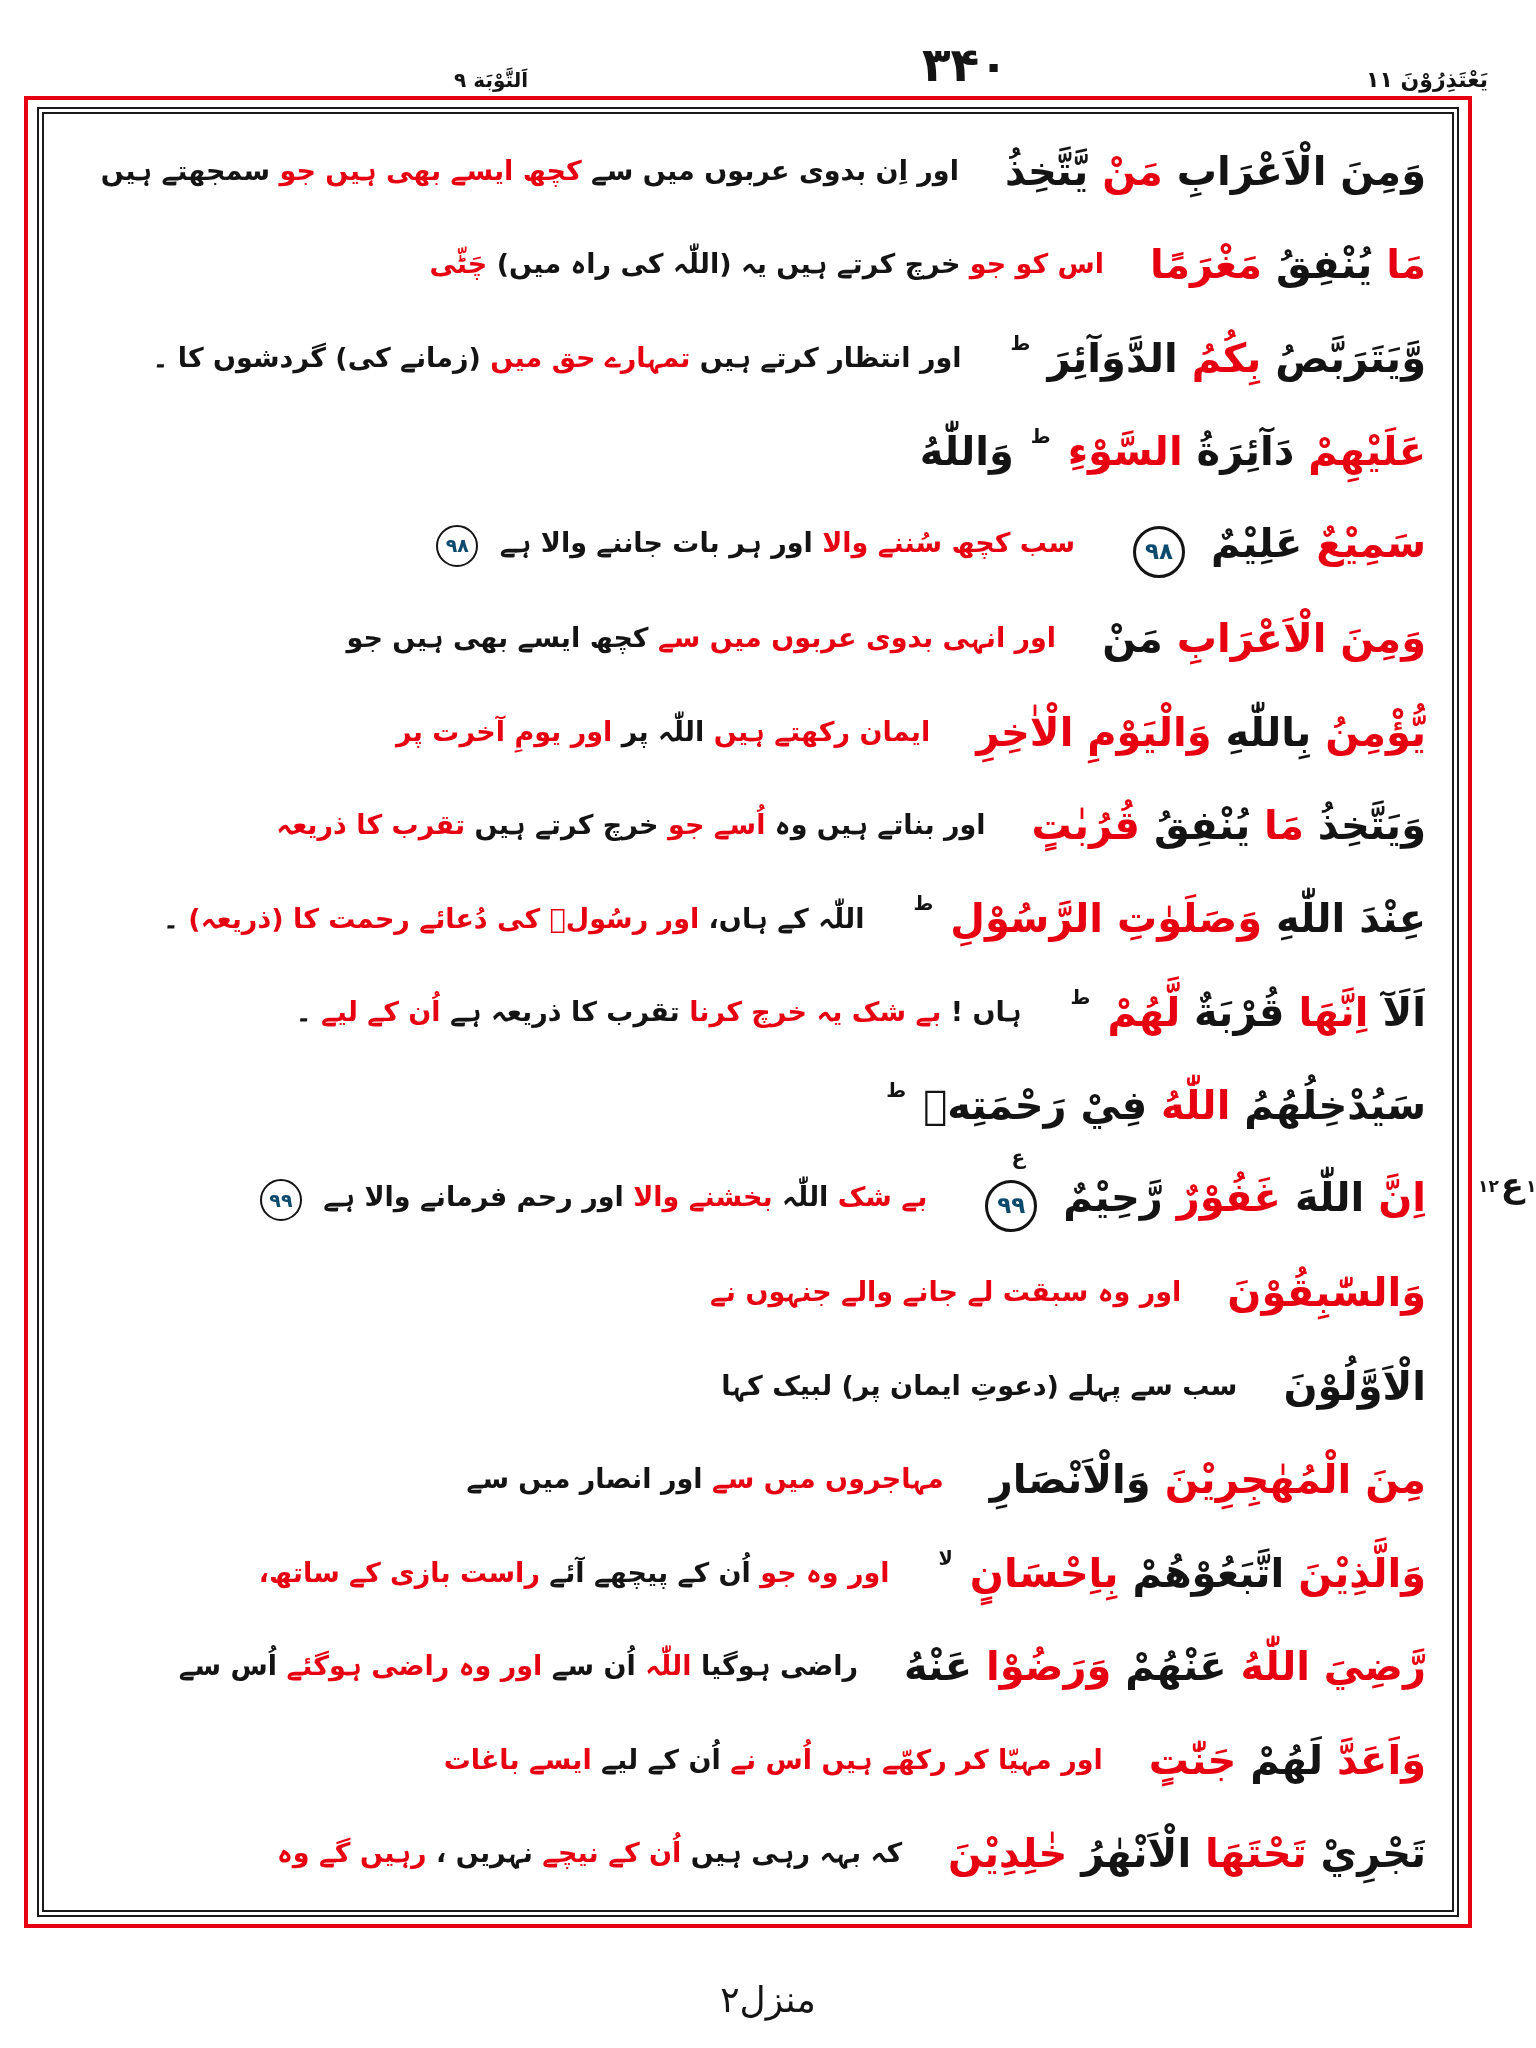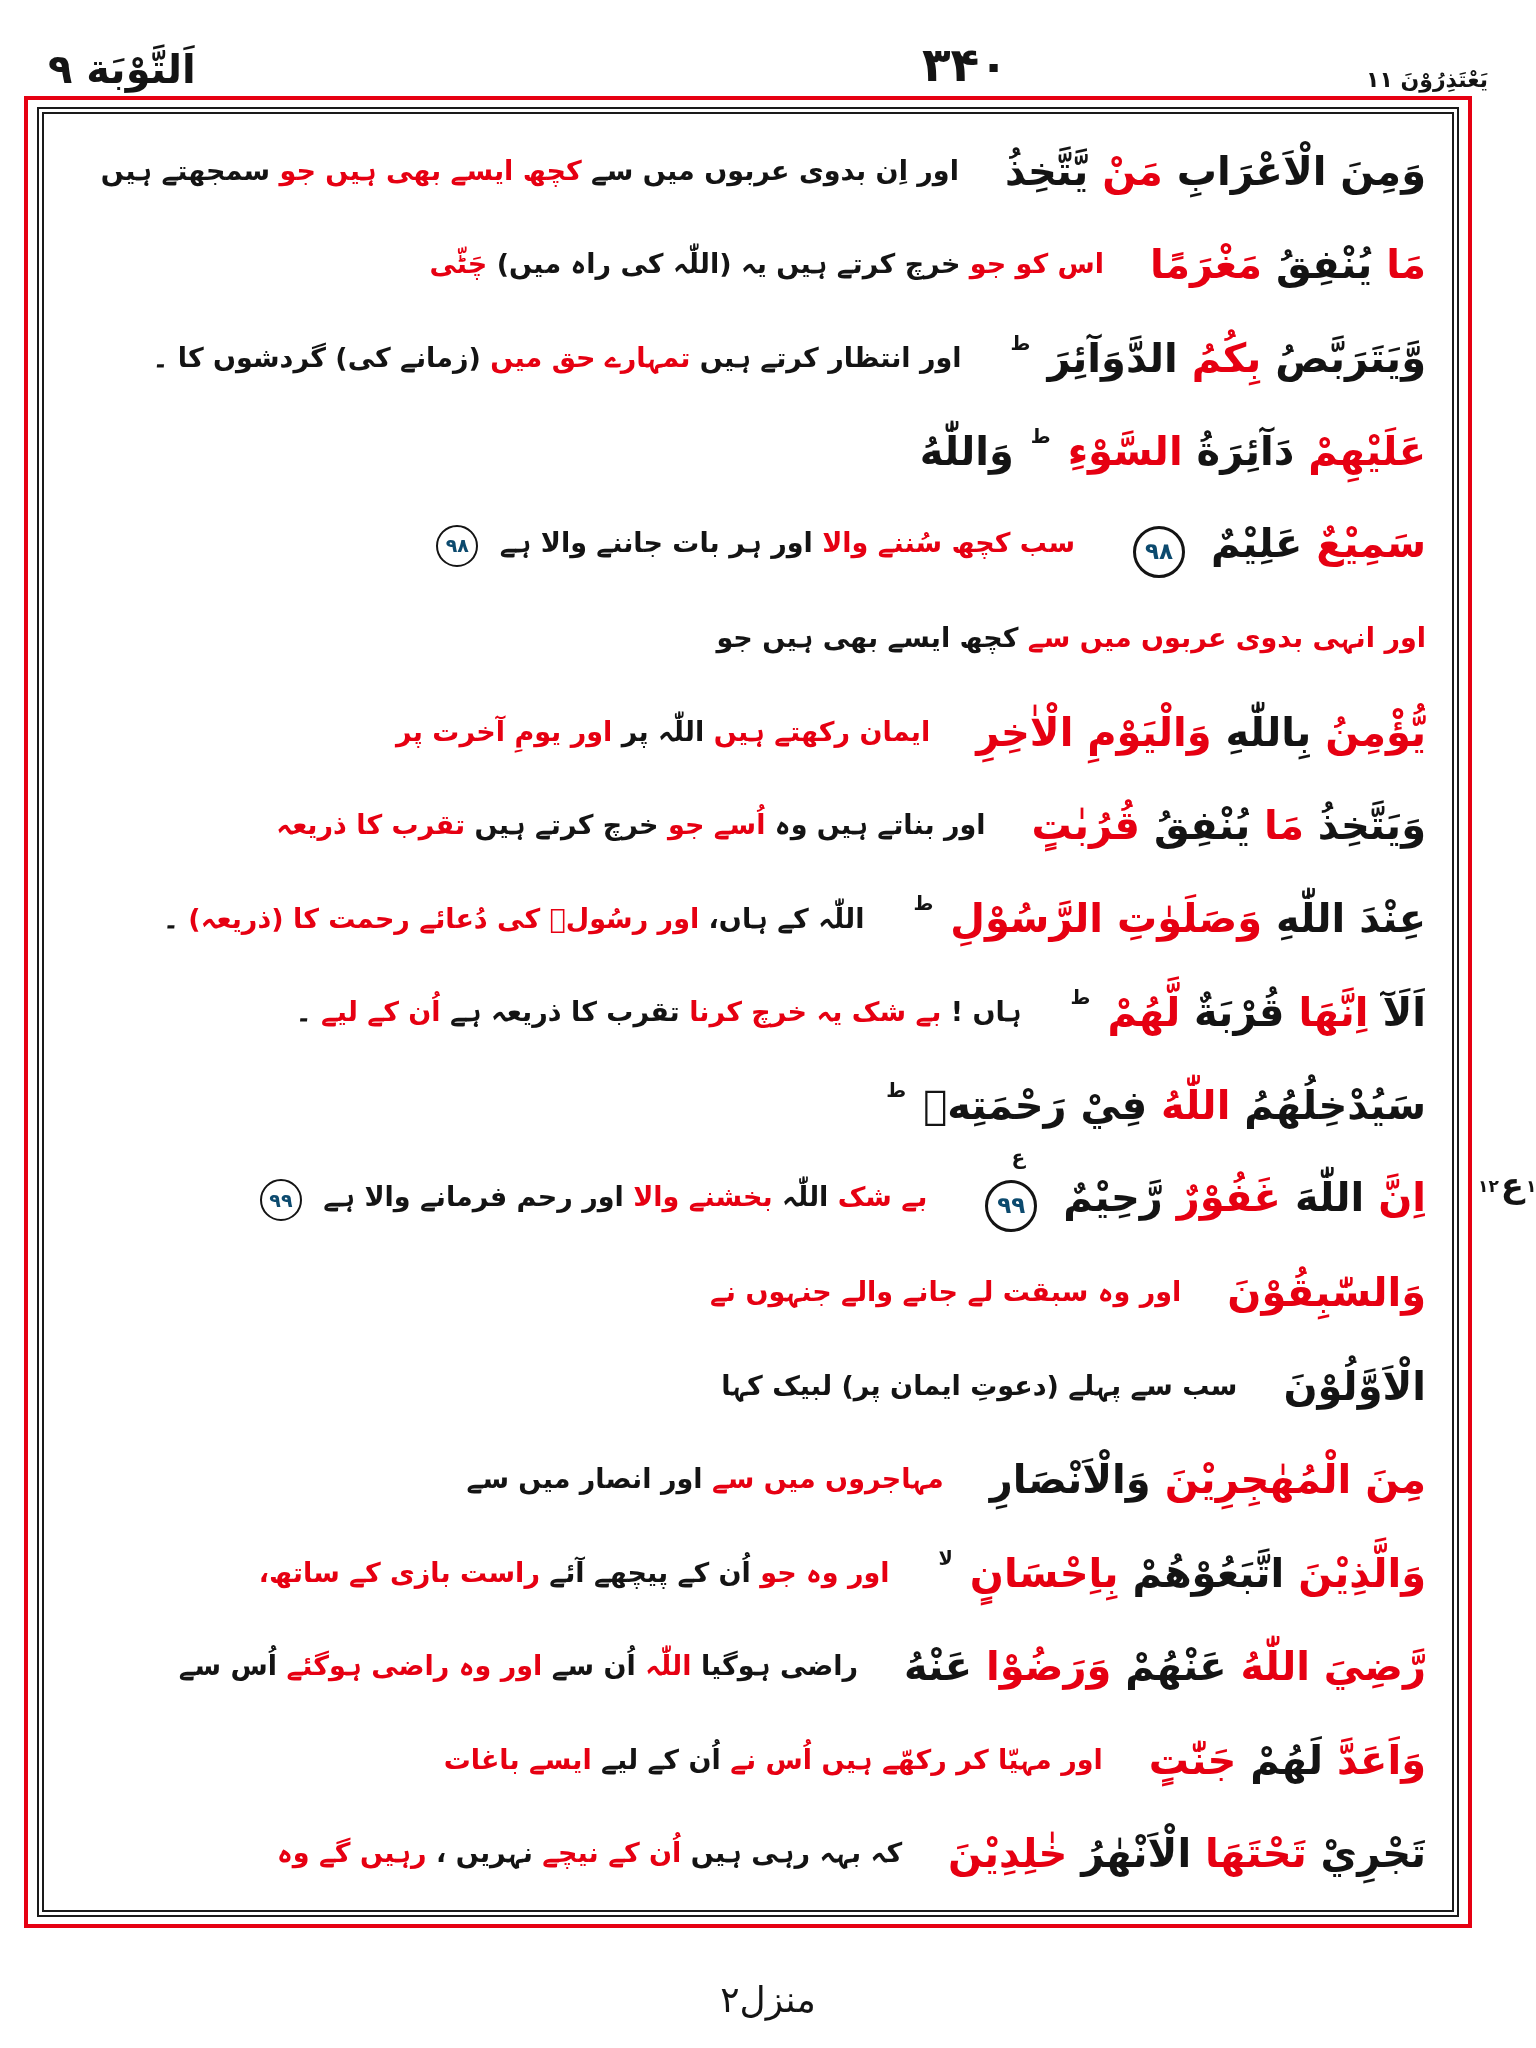--- a/index.html
+++ b/index.html
@@ -5,21 +5,21 @@
   html,body{margin:0;padding:0;}
   body{
     width:1536px;height:2048px;position:relative;background:#ffffff;
     font-family:"DejaVu Sans",sans-serif;color:#141414;overflow:hidden;
   }
   
   .header{
     position:absolute;top:22px;left:48px;right:48px;height:70px;
     display:flex;align-items:flex-end;font-weight:bold;
   }
-  .h-left{flex:1;text-align:left;font-size:40px;}
+  .h-left{flex:1;text-align:right;font-size:20px;}
   .h-center{flex:1;text-align:right;font-size:47px;letter-spacing:2px;}
   .h-right{flex:1;text-align:right;font-size:22px;}
   
   .frame-red{
     position:absolute;top:96px;left:24px;right:64px;bottom:120px;
     border:4px solid var(--red,#e60012);background:#fff;
   }
   .frame-black{
     position:absolute;top:7px;left:9px;right:9px;bottom:7px;
     border:7px double #1a1a1a;
@@ -93,20 +93,21 @@
           <div class="cell urdu" dir="rtl"><span class="blk">اور انتظار کرتے ہیں</span> <span class="red">تمہارے حق میں</span> <span class="blk">(زمانے کی) گردشوں کا ۔</span> </div>
         </div>
         <div class="row">
           <div class="cell arabic" dir="rtl"><span class="red">عَلَيْهِمْ</span> <span class="blk">دَآئِرَةُ</span> <span class="red">السَّوْءِ</span> <span class="blk sup">ط</span> <span class="blk">وَاللّٰهُ</span> </div>
         </div>
         <div class="row">
           <div class="cell arabic" dir="rtl"><span class="red">سَمِيْعٌ</span> <span class="blk">عَلِيْمٌ</span> <span class="vwrap"><span class="vnum">۹۸</span></span></div>
           <div class="cell urdu" dir="rtl"><span class="red">سب کچھ سُننے والا</span> <span class="blk">اور ہر بات جاننے والا ہے</span> <span class="vwrap"><span class="vnum">۹۸</span></span></div>
         </div>
         <div class="row">
+          <div class="cell arabic" dir="rtl"><span class="red">وَمِنَ الْاَعْرَابِ</span> <span class="blk">مَنْ</span> </div>
           <div class="cell urdu" dir="rtl"><span class="red">اور انہی بدوی عربوں میں سے</span> <span class="blk">کچھ ایسے بھی ہیں جو</span> </div>
         </div>
         <div class="row">
           <div class="cell arabic" dir="rtl"><span class="red">يُّؤْمِنُ</span> <span class="blk">بِاللّٰهِ</span> <span class="red">وَالْيَوْمِ الْاٰخِرِ</span> </div>
           <div class="cell urdu" dir="rtl"><span class="red">ایمان رکھتے ہیں</span> <span class="blk">اللّٰہ پر</span> <span class="red">اور یومِ آخرت پر</span> </div>
         </div>
         <div class="row">
           <div class="cell arabic" dir="rtl"><span class="blk">وَيَتَّخِذُ</span> <span class="red">مَا</span> <span class="blk">يُنْفِقُ</span> <span class="red">قُرُبٰتٍ</span> </div>
           <div class="cell urdu" dir="rtl"><span class="blk">اور بناتے ہیں وہ</span> <span class="red">اُسے جو</span> <span class="blk">خرچ کرتے ہیں</span> <span class="red">تقرب کا ذریعہ</span> </div>
         </div>

